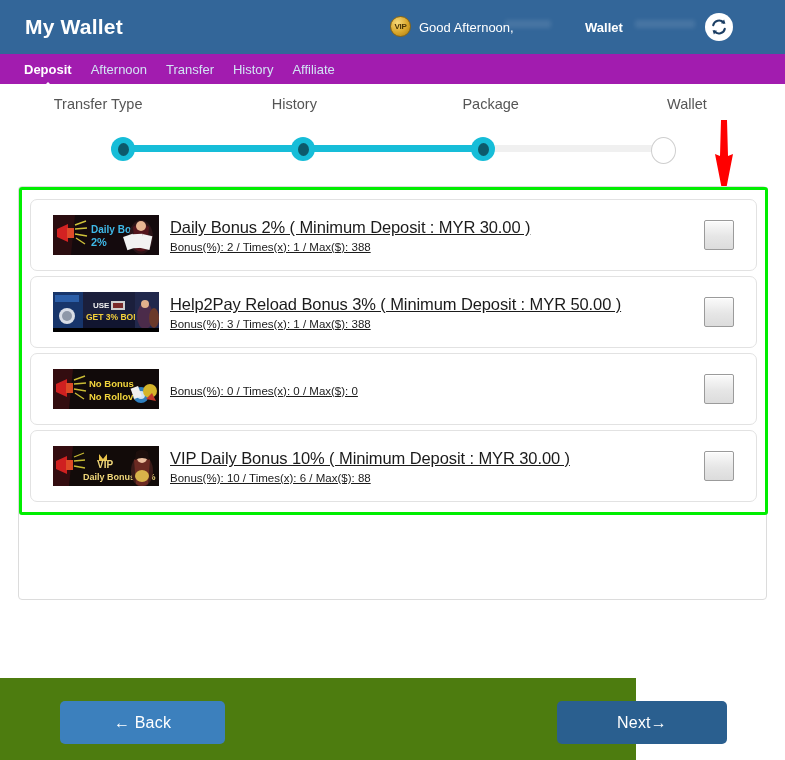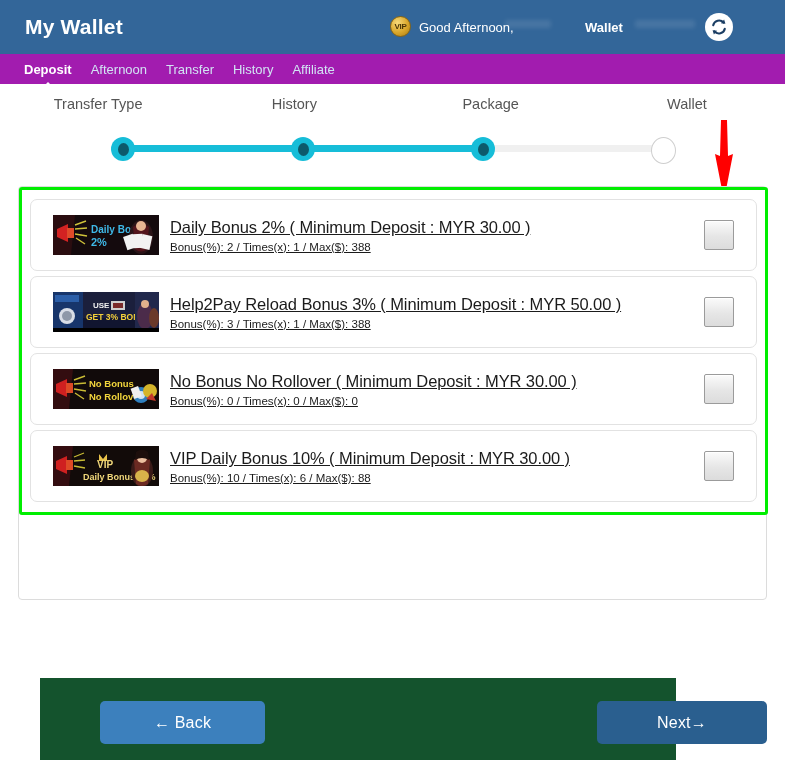--- a/index.html
+++ b/index.html
@@ -283,22 +283,21 @@
     margin-right: 10px;
   }
 
   
   .bottombar {
     position: absolute;
     left: 0;
     top: 678px;
     width: 636px;
     height: 82px;
-    background: #14532d;
-    margin-left: 40px;
+    background: #4d7c0f;
   }
   .btn {
     position: absolute;
     top: 23px;
     height: 43px;
     border: none;
     border-radius: 5px;
     color: #ffffff;
     font-size: 16px;
     font-family: "Liberation Sans", sans-serif;
@@ -444,21 +443,20 @@
               <text x="36" y="18" font-family="Liberation Sans, sans-serif" font-size="9.5" font-weight="bold" fill="#f2d53c">No Bonus</text>
               <text x="36" y="31" font-family="Liberation Sans, sans-serif" font-size="9.5" font-weight="bold" fill="#f2d53c">No Rollover</text>
               <circle cx="88" cy="26" r="8" fill="#2f7fbf"></circle>
               <circle cx="88" cy="26" r="4" fill="#cfe5f5"></circle>
               <circle cx="97" cy="22" r="7" fill="#d4b42a"></circle>
               <rect x="79" y="18" width="8" height="11" fill="#efefef" transform="rotate(-20 83 23)"></rect>
               <path d="M93 30 l6 -6 l4 8 Z" fill="#c23a2a"></path>
             </svg>
           </div>
           <div class="row-text">
-            <div class="row-title">No Bonus No Rollover ( Minimum Deposit : MYR 30.00 )</div>
             <div class="row-sub">Bonus(%): 0 / Times(x): 0 / Max($): 0</div>
           </div>
           <div class="row-check"></div>
         </div>
 
         <div class="bonus-row">
           <div class="thumb">
             <svg width="106" height="40" viewBox="0 0 106 40">
               <rect width="106" height="40" fill="#0a0606"></rect>
               <rect x="0" y="0" width="106" height="40" fill="#120b09"></rect>

